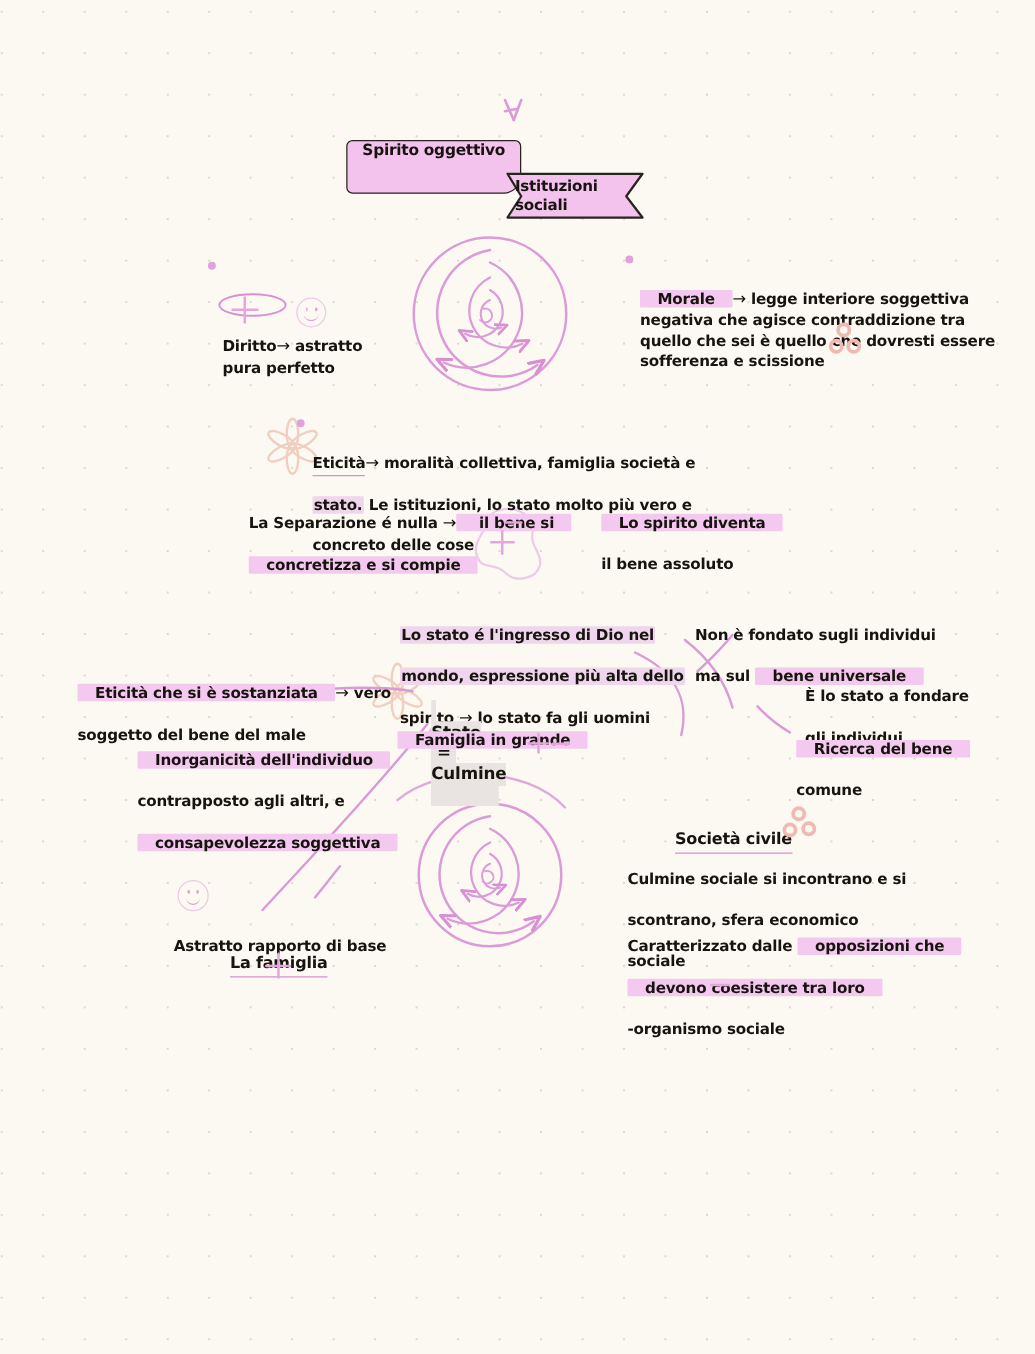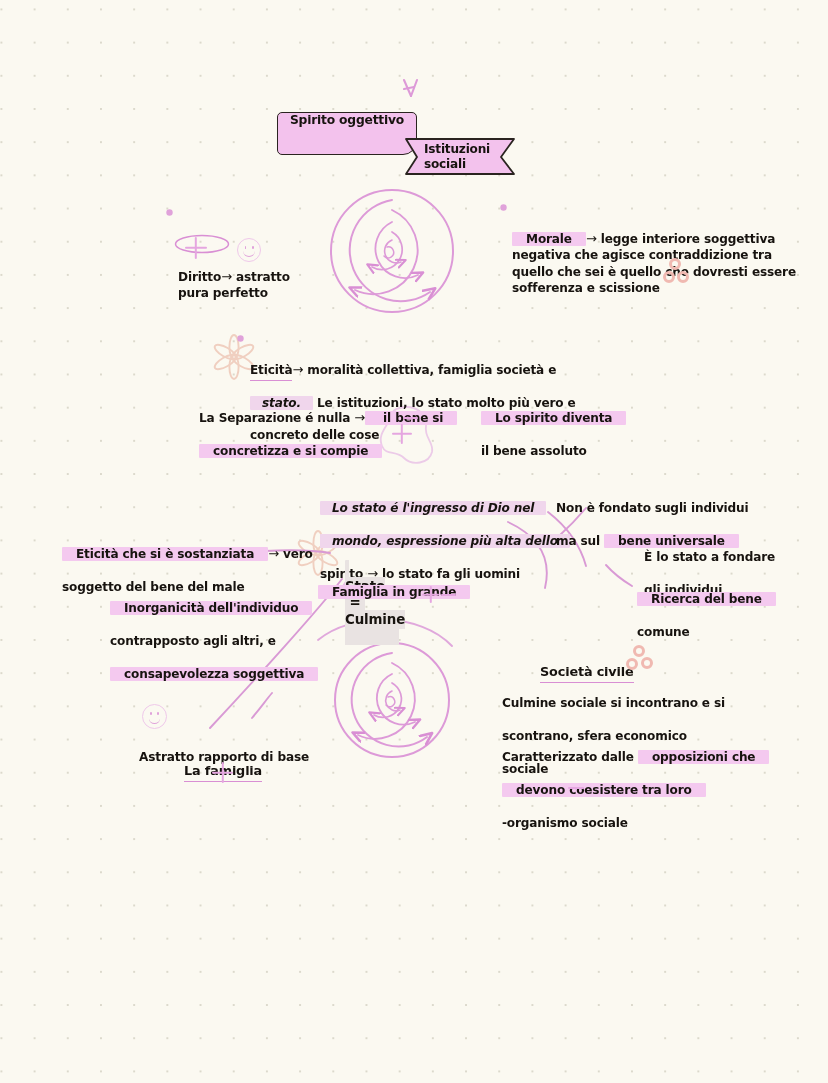--- a/index.html
+++ b/index.html
@@ -29,21 +29,21 @@
     position: absolute;
     color: #17130f;
     font-weight: bold;
     font-size: 12.1px;
     line-height: 16.4px;
     letter-spacing: -0.15px;
     white-space: pre-line;
     font-family: "DejaVu Sans", "Liberation Sans", sans-serif;
   }
   .hl { background: #f4c9ef; padding: 0 14px; border-radius: 1px; }
-  .hl-soft { background: #f0d6ec; padding: 0 12px; border-radius: 1px; font-style: italic; }
+  .hl-soft { background: #f0d6ec; padding: 0 1px; border-radius: 1px; }
   .hl-grey { background: #e9e3e2; padding: 0 2px; border-radius: 1px; }
   .uline { border-bottom: 1.6px solid #d98fd4; padding-bottom: 3px; }
   .arrow { font-weight: normal; font-size: 13px; }
 
   
   .box-spirito {
     position: absolute;
     left: 277px; top: 112px;
     width: 138px; height: 41px;
     background: #f3c2ed;
@@ -53,21 +53,21 @@
   }
   .box-spirito span {
     font-size: 12.3px; font-weight: bold; color: #17130f; letter-spacing: -0.2px;
   }
   .ribbon {
     position: absolute;
     left: 404px; top: 137px;
     width: 112px; height: 39px;
   }
   .ribbon .label {
-    position: absolute; left: 20px; top: 5px;
+    position: absolute; left: 8px; top: 5px;
     font-size: 12.1px; font-weight: bold; color: #17130f;
     line-height: 15px; letter-spacing: -0.2px;
   }
   .plus {
     position: absolute;
   }
   .plus::before, .plus::after {
     content: ""; position: absolute; background: #e5a6e0; border-radius: 2px;
   }
   .plus::before { left: 50%; top: 0; width: 2.4px; height: 100%; transform: translateX(-50%); }

